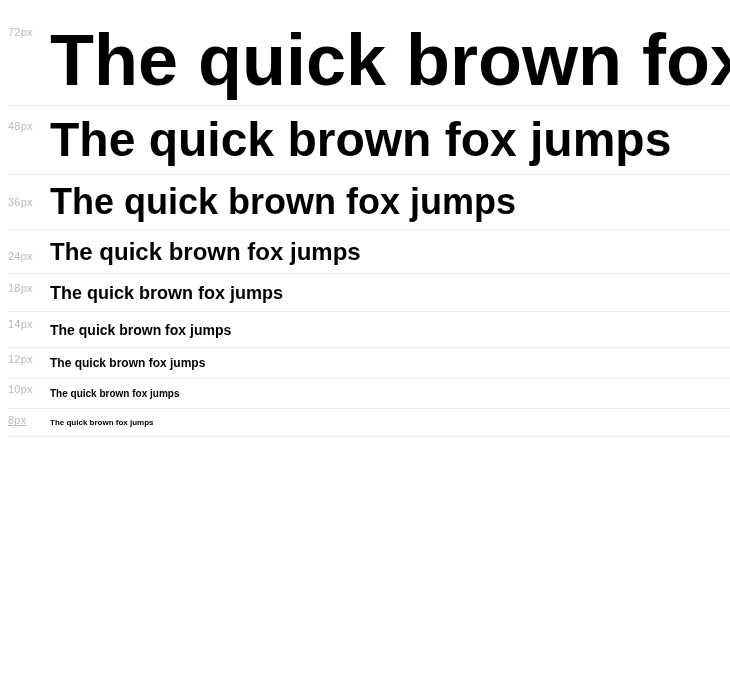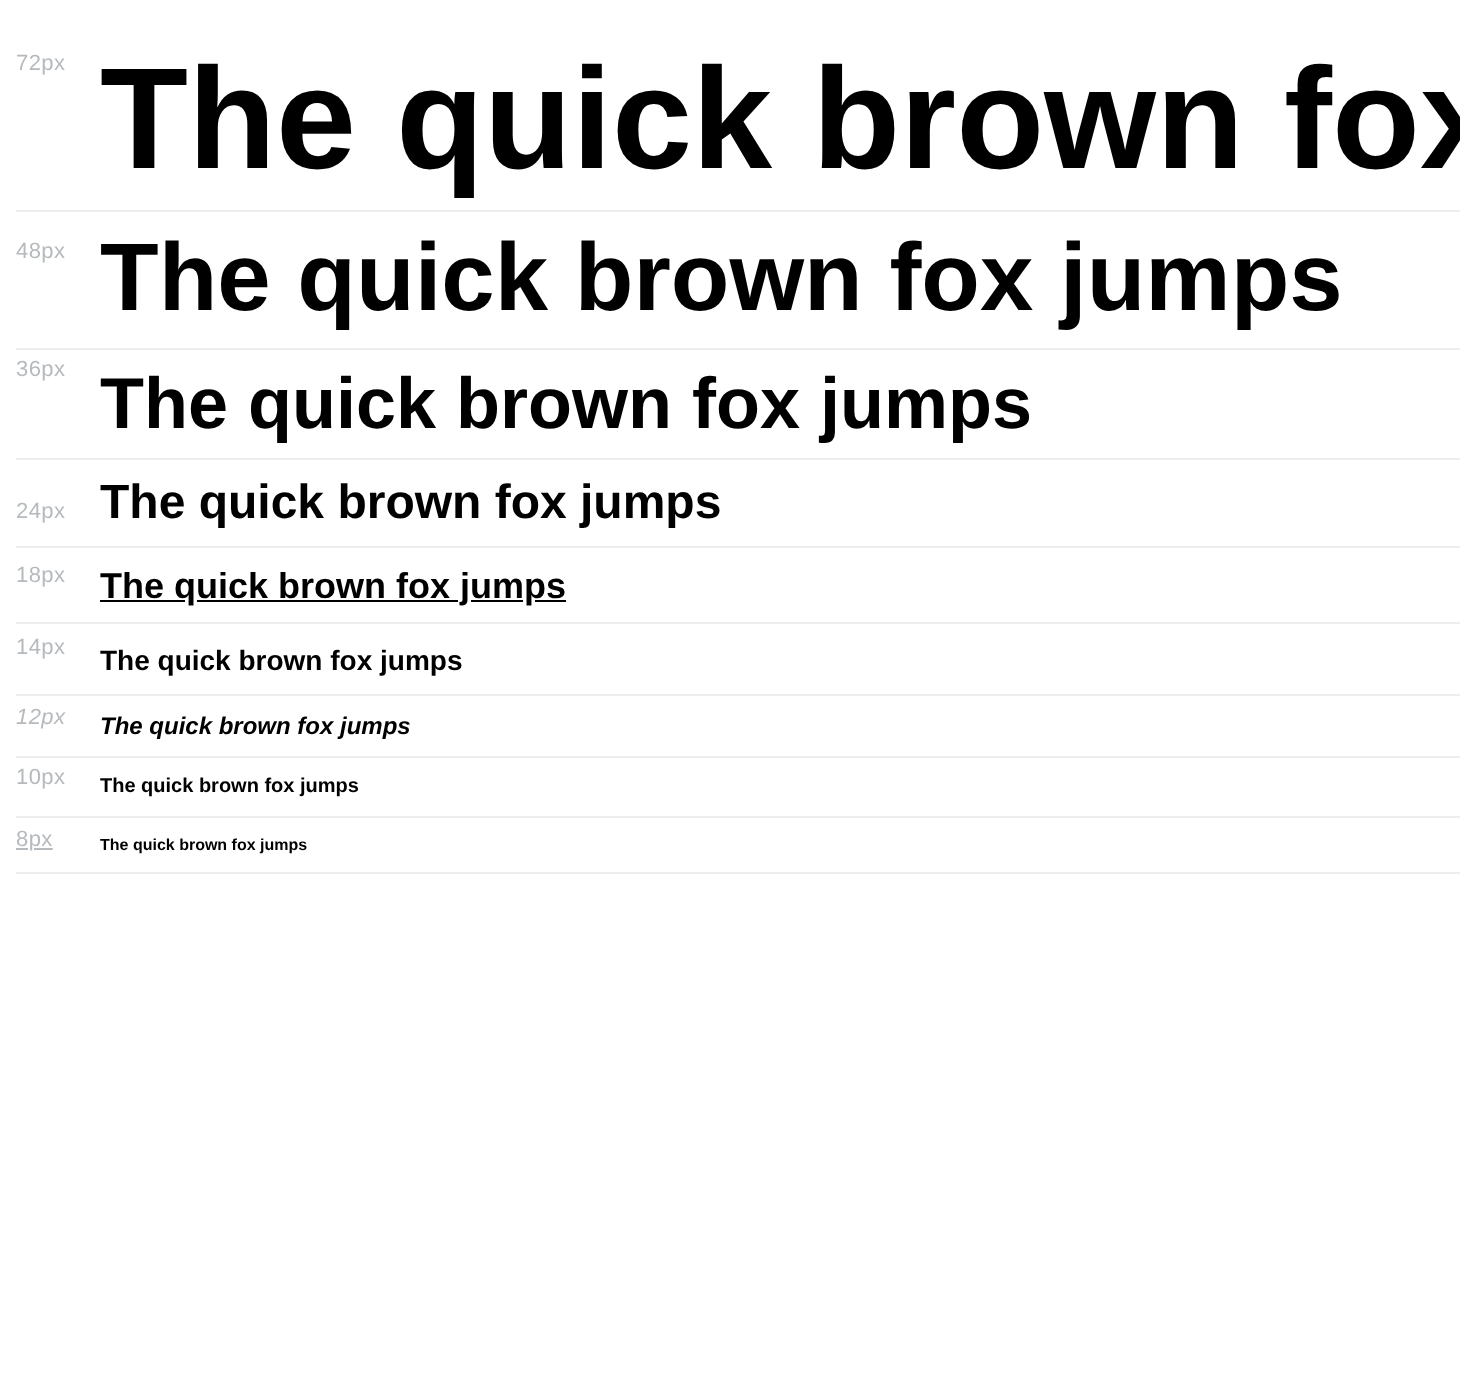--- a/index.html
+++ b/index.html
@@ -39,25 +39,25 @@
   .sample {
     font-family: "Liberation Sans", "DejaVu Sans", sans-serif;
     font-weight: 700;
     color: #000000;
     white-space: nowrap;
     line-height: 1;
   }
   
   .r0 { height: 92px; } .r0 .sample { font-size: 72px; } .r0 .size-label { top: 12px; }
   .r1 { height: 69px; } .r1 .sample { font-size: 48px; } .r1 .size-label { top: 14px; }
-  .r2 { height: 55px; } .r2 .sample { font-size: 36px; } .r2 .size-label { top: 4px; text-align: center; }
+  .r2 { height: 55px; } .r2 .sample { font-size: 36px; } .r2 .size-label { top: 21px; text-align: center; }
   .r3 { height: 44px; } .r3 .sample { font-size: 24px; } .r3 .size-label { top: 20px; }
-  .r4 { height: 38px; text-decoration: underline; } .r4 .sample { font-size: 18px; } .r4 .size-label { top: 8px; }
+  .r4 { height: 38px; } .r4 .sample { font-size: 18px; } .r4 .size-label { top: 8px; }
   .r5 { height: 36px; text-align: center; } .r5 .sample { font-size: 14px; } .r5 .size-label { top: 6px; }
-  .r6 { height: 31px; font-style: italic; } .r6 .sample { font-size: 12px; } .r6 .size-label { top: 5px; }
+  .r6 { height: 31px; } .r6 .sample { font-size: 12px; } .r6 .size-label { top: 5px; }
   .r7 { height: 30px; } .r7 .sample { font-size: 10px; } .r7 .size-label { top: 4px; }
   .r8 { height: 28px; } .r8 .sample { font-size: 8px;  } .r8 .size-label { top: 5px; text-decoration: underline; }
 </style>
 </head>
 <body>
 
 <div class="waterfall">
 
   <div class="row r0">
     <span class="size-label">72px</span>

